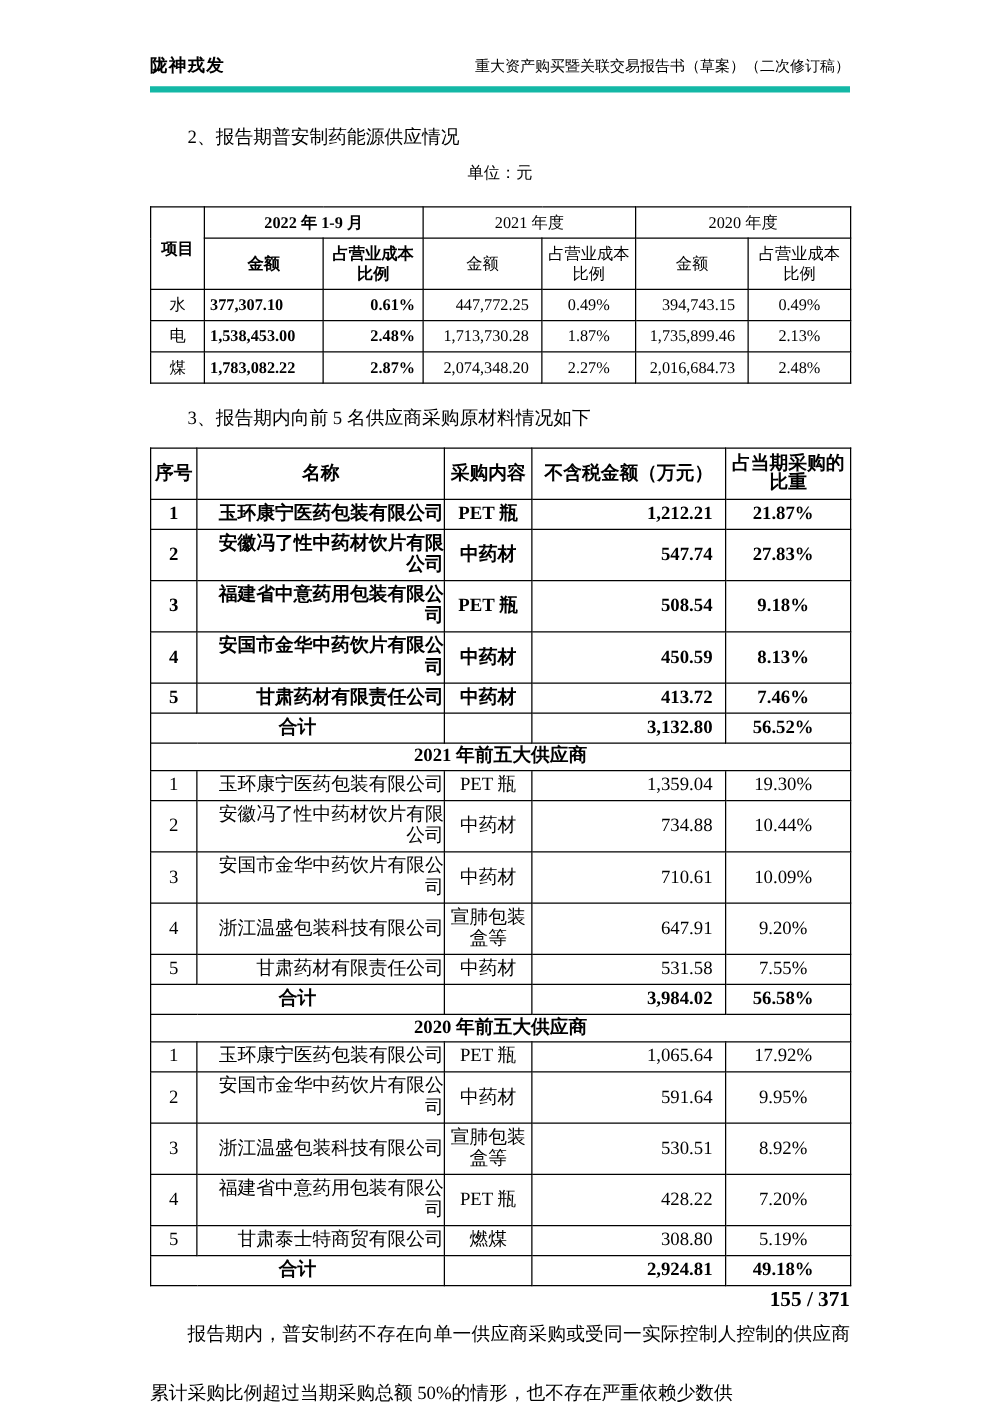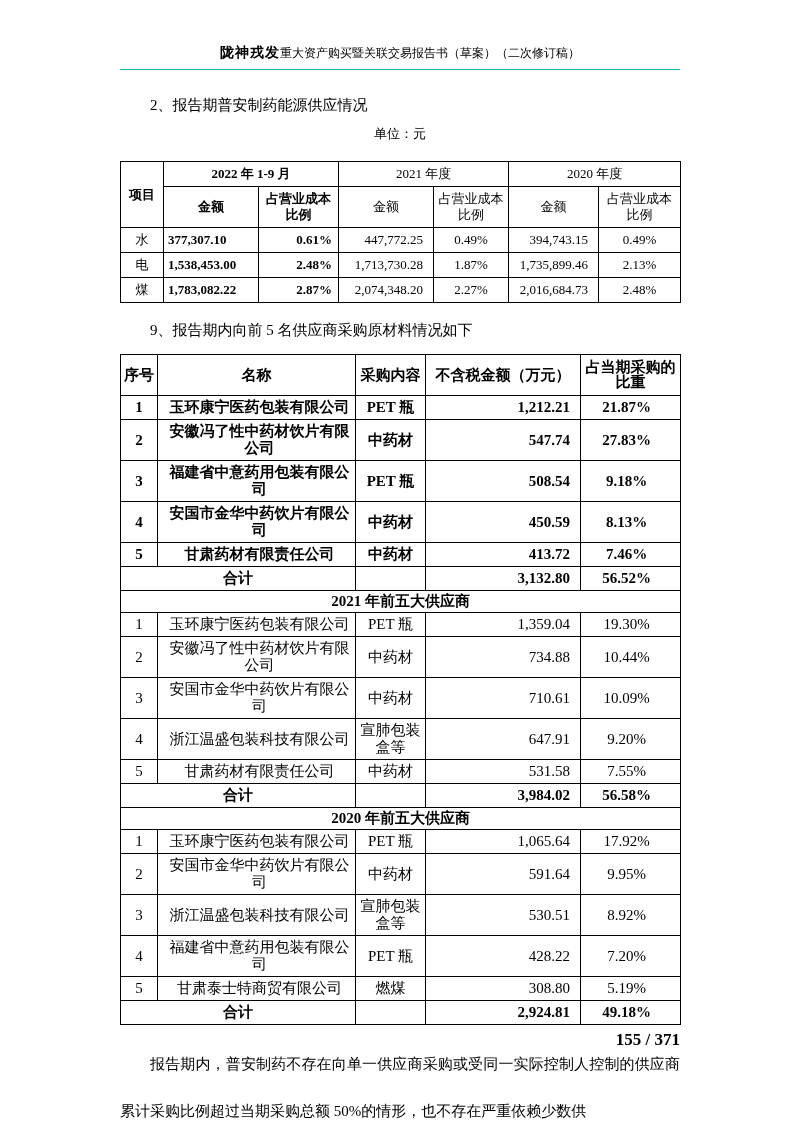--- a/index.html
+++ b/index.html
@@ -6,22 +6,22 @@
   html,body { background:#ffffff; }
   body {
     width:793px; height:1122px;
     color:#000;
     font-family:"Liberation Serif","DejaVu Serif",serif;
   }
   .page { position:relative; width:793px; height:1122px; overflow:hidden; background:#fff; }
   .content { position:absolute; left:120px; top:44px; width:560px; }
 
   .doc-header{
-    display:flex; justify-content:center; align-items:flex-end;
-    border-bottom:1px solid #14b8a6; padding-bottom:7px;
+    display:flex; justify-content:space-between; align-items:flex-end;
+    border-bottom:5px solid #14b8a6; padding-bottom:7px;
   }
   .hdr-left{ font-size:14px; font-weight:bold; letter-spacing:1px; }
   .hdr-right{ font-size:12px; }
 
   .sec-title{ font-size:15px; font-weight:normal; text-indent:2em; margin-top:26px; }
   .sec-title-3{ margin-top:18px; margin-bottom:14px; }
   .body-para{ font-size:15px; line-height:32px; text-indent:2em; text-align:justify; margin-top:16px; }
   .closing-para{ margin-top:16px; line-height:47px; }
 
   .unit-label{ font-size:13px; text-align:center; margin-top:10px; margin-bottom:18px; }
@@ -39,21 +39,21 @@
   .e-pct22{ text-align:right; padding-right:6px !important; font-weight:bold; }
   .e-amt{ text-align:right; padding-right:10px !important; }
   .e-pct-c{ text-align:center; }
 
   
   .supplier-table{ font-size:15px; }
   .supplier-table th{ font-weight:bold; text-align:center; padding:5px 2px; line-height:15px; }
   .supplier-table td{ padding:3px 0; line-height:17px; vertical-align:middle; }
   .s-group{ text-align:center; font-weight:bold; padding:2px 0 !important; }
   .s-seq{ text-align:center; }
-  .s-name{ text-align:center; padding-left:6px !important; }
+  .s-name{ text-align:right; padding-left:6px !important; }
   .s-content{ text-align:center; }
   .s-amt{ text-align:right; padding-right:10px !important; }
   .s-pct{ text-align:center; padding-right:8px !important; }
   .bold-row td{ font-weight:bold; }
   .total-row td{ font-weight:bold; }
   .s-total-label{ text-align:center; }
 
   .page-number{
     position:absolute; right:113px; bottom:72px;
     font-size:17px; font-weight:bold;
@@ -125,21 +125,21 @@
             <td class="e-amt22">1,783,082.22</td>
             <td class="e-pct22">2.87%</td>
             <td class="e-amt">2,074,348.20</td>
             <td class="e-pct-c">2.27%</td>
             <td class="e-amt">2,016,684.73</td>
             <td class="e-pct-c">2.48%</td>
           </tr>
         </tbody>
     </table>
 
-    <h3 class="sec-title sec-title-3">9、报告期内向前 5 名供应商采购原材料情况如下</h3>
+    <h3 class="sec-title sec-title-3">3、报告期内向前 5 名供应商采购原材料情况如下</h3>
 
     <table class="supplier-table">
       <colgroup>
         <col style="width:37px">
           <col style="width:198px">
           <col style="width:70px">
         <col style="width:155px">
           <col style="width:100px">
       </colgroup>
       <thead>

